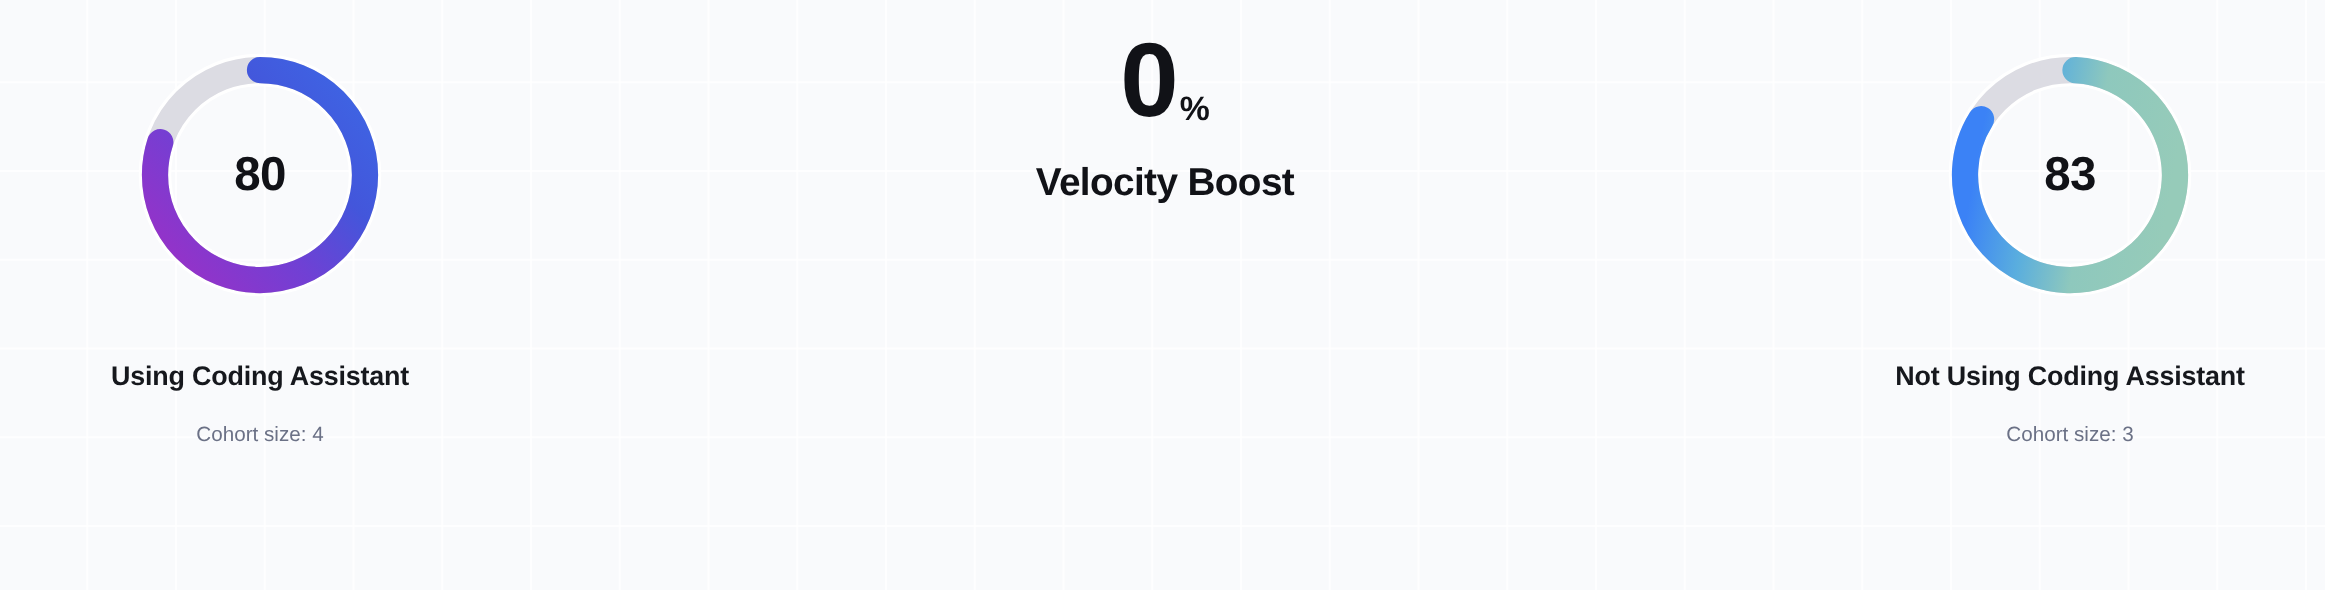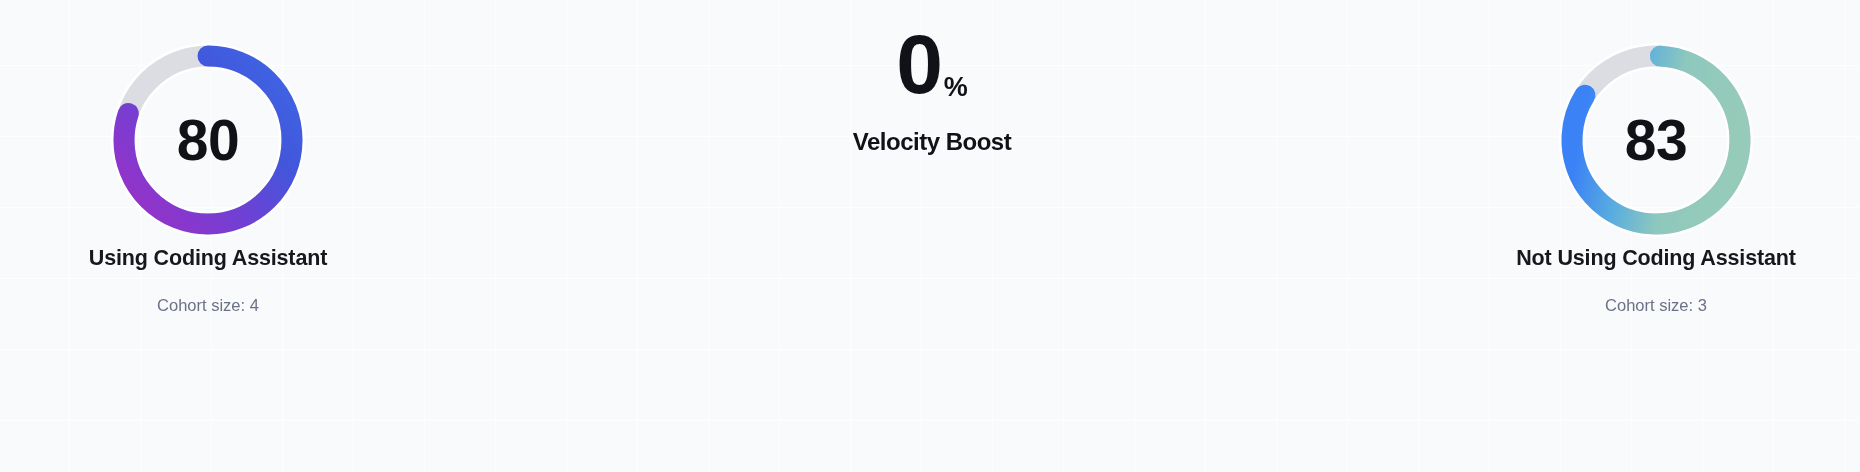--- a/index.html
+++ b/index.html
@@ -51,29 +51,30 @@
     position: absolute;
     inset: 0;
     display: block;
   }
   .gauge-value {
     position: absolute;
     inset: 0;
     display: flex;
     align-items: center;
     justify-content: center;
-    font-size: 57px;
+    font-size: 38px;
     font-weight: 700;
     color: #111217;
     letter-spacing: -0.5px;
     line-height: 1;
     text-align: right;
   }
 
   .panel-label {
+    margin-top: 43px;
     font-size: 21.5px;
     font-weight: 700;
     color: #16181d;
     letter-spacing: -0.15px;
     line-height: 1.2;
     text-align: center;
     white-space: nowrap;
   }
   .panel-sub {
     margin-top: 24px;
@@ -109,21 +110,21 @@
   .delta-unit {
     font-size: 27px;
     font-weight: 700;
     color: #111217;
     margin-left: 3px;
     position: relative;
     top: 3px;
   }
   .center-title {
     margin-top: 22px;
-    font-size: 24px;
+    font-size: 31px;
     font-weight: 700;
     color: #111217;
     letter-spacing: -0.5px;
     line-height: 1.15;
     text-align: center;
   }
   .center-desc {
     margin-top: 23px;
     width: 470px;
     font-size: 17.5px;

